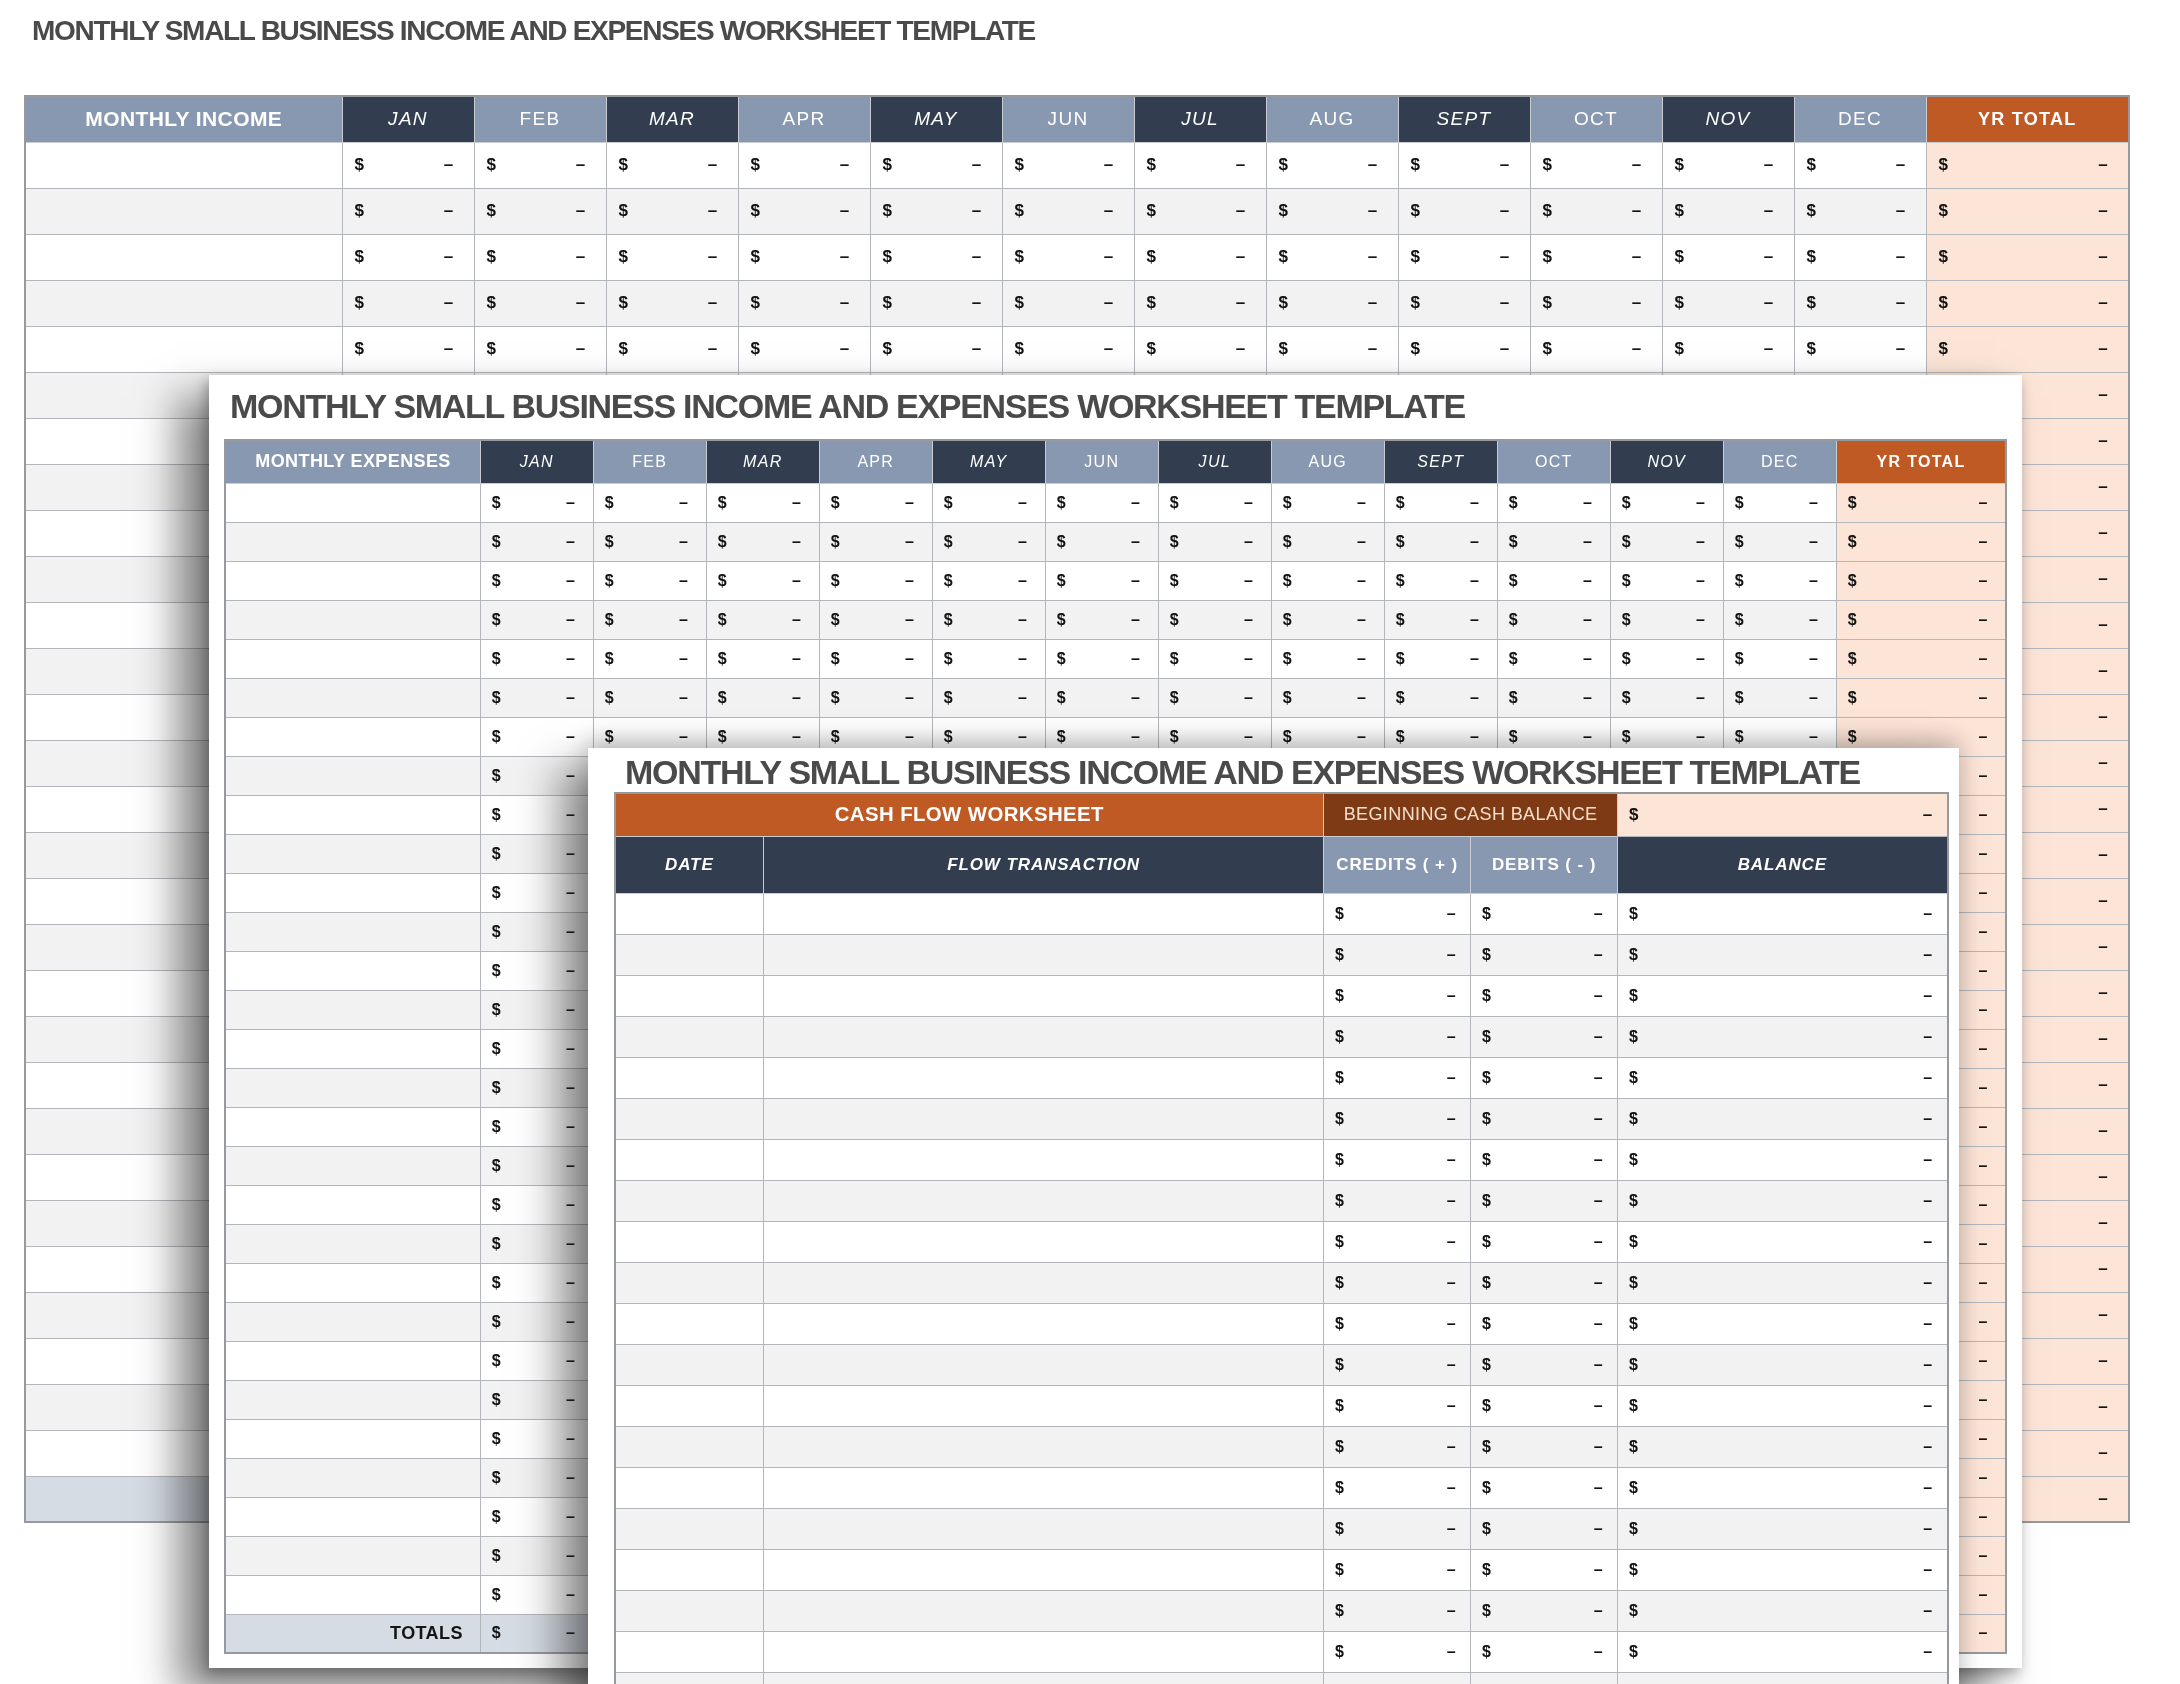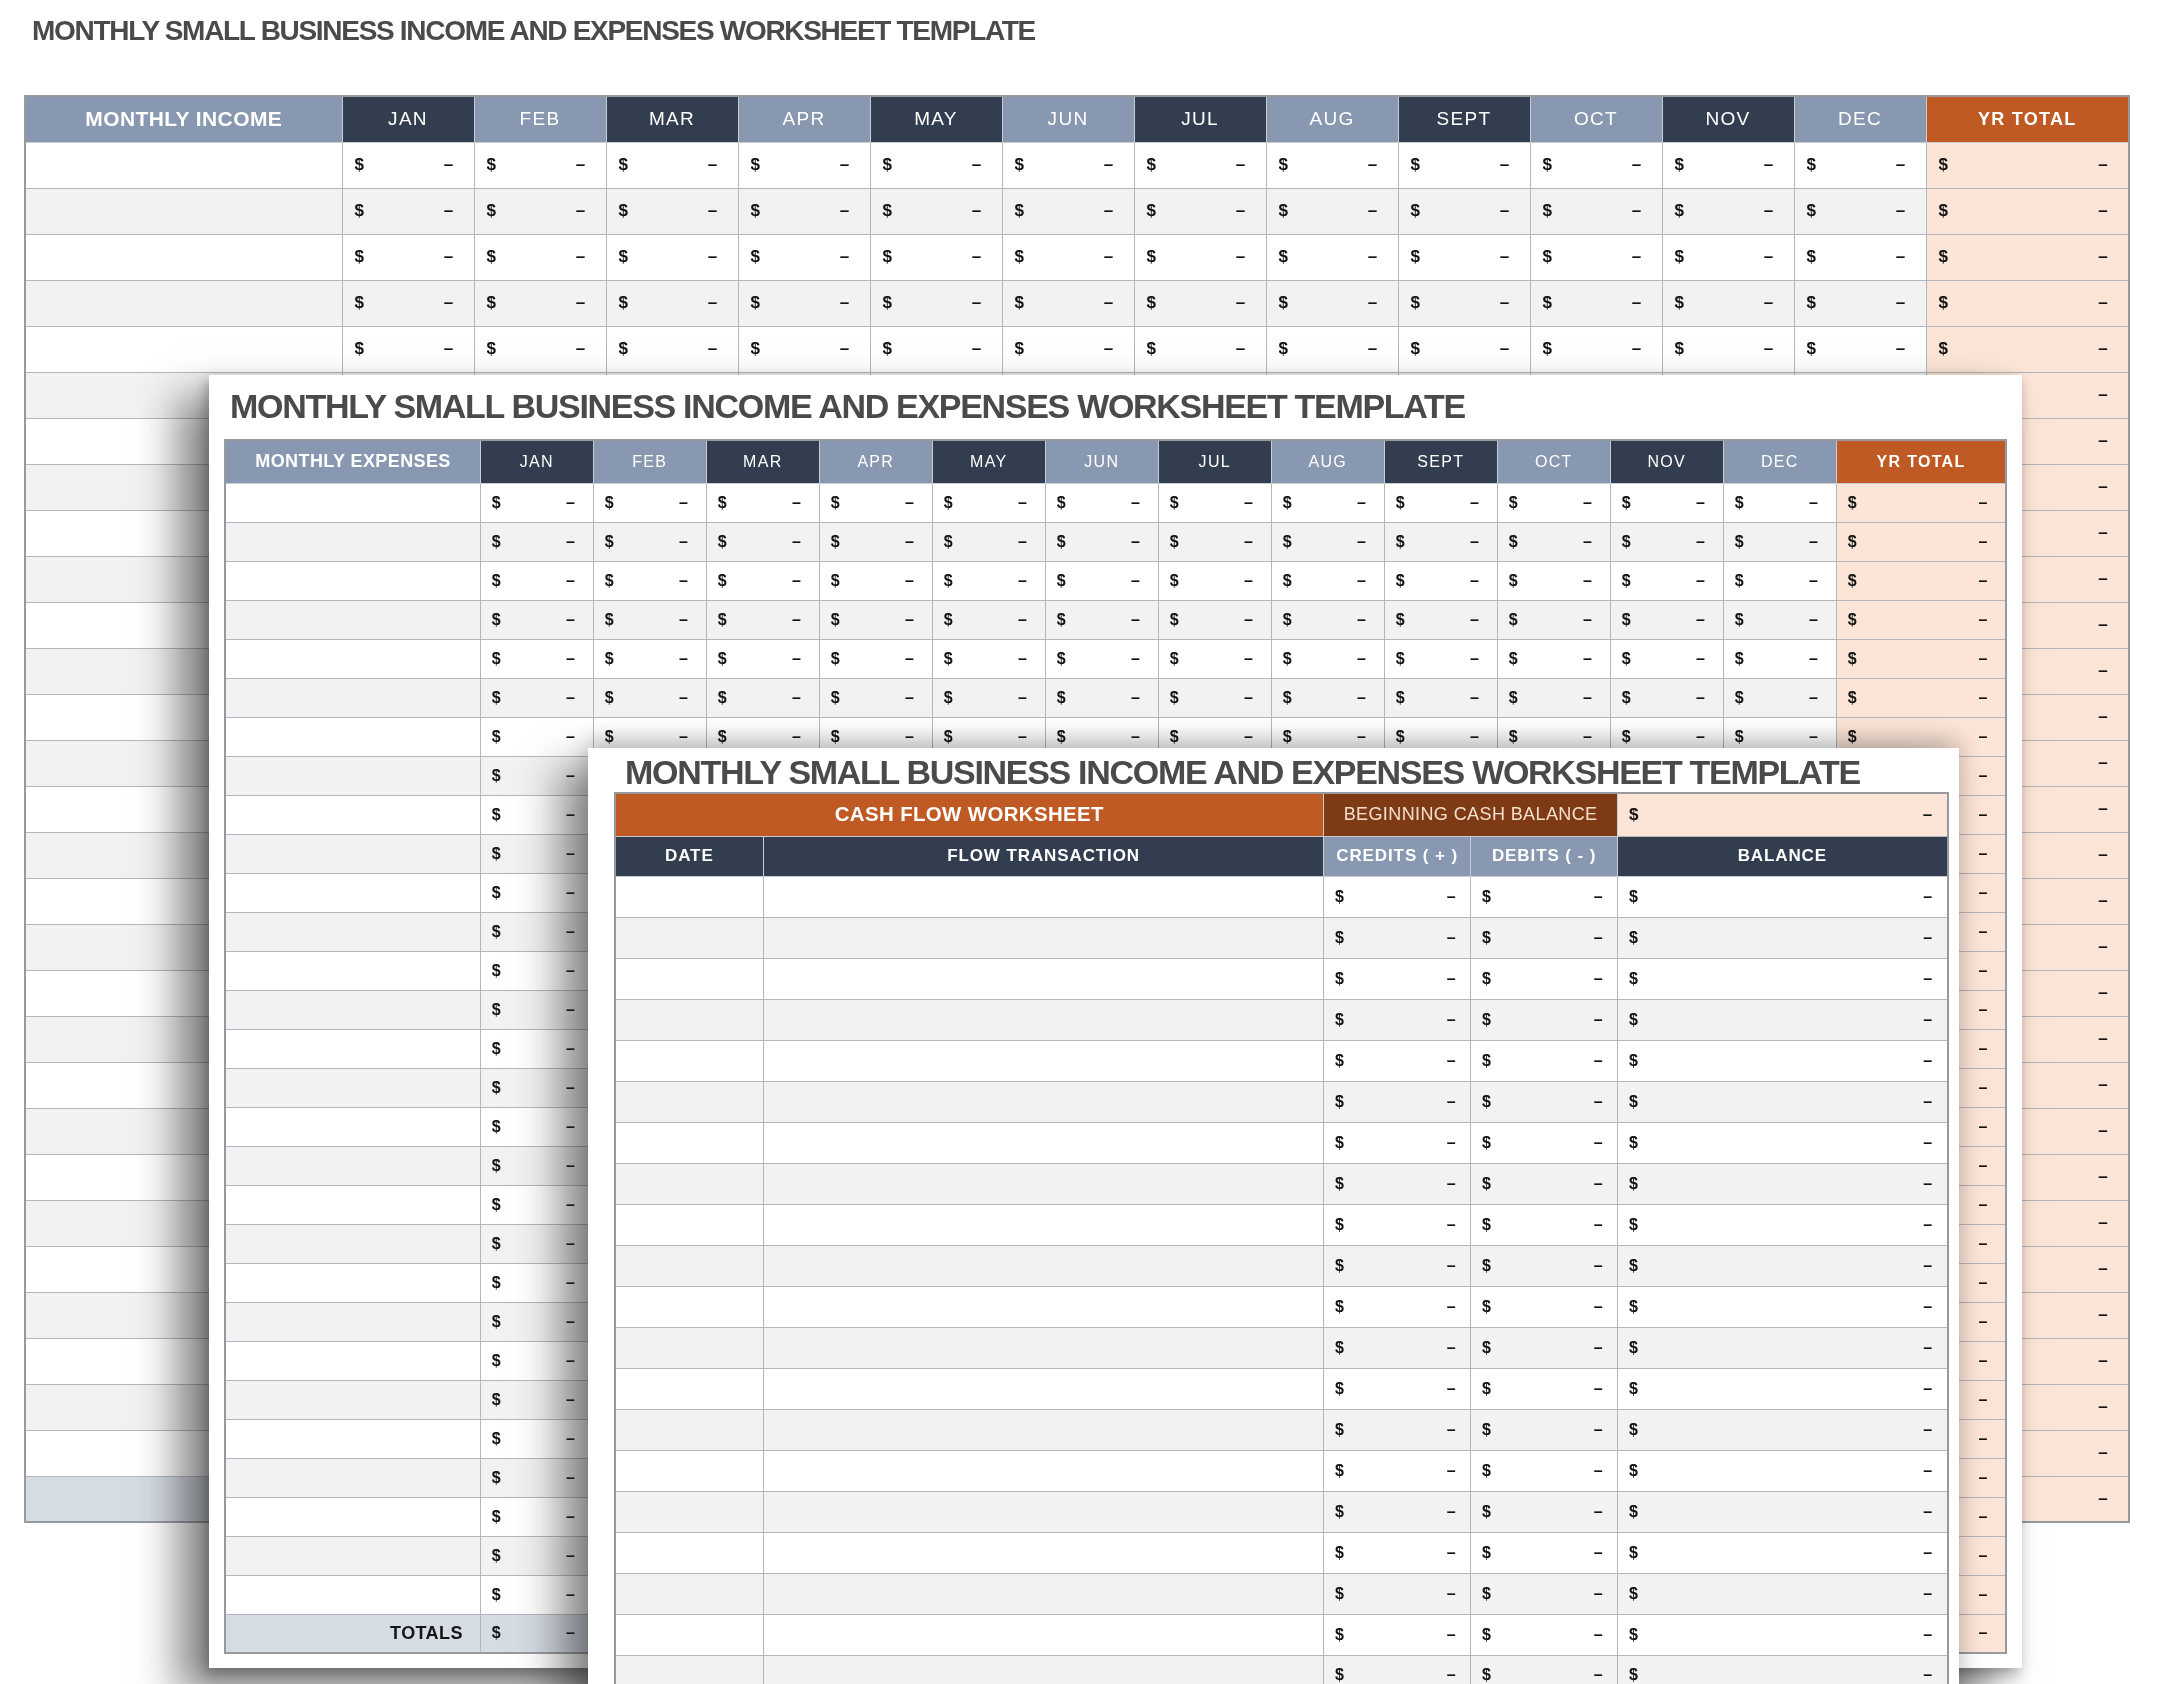--- a/index.html
+++ b/index.html
@@ -26,21 +26,21 @@
 
   #cashflow-card{left:588px;top:748px;width:1371px;height:1031px;
     box-shadow:-27px 22px 39px 1.7px rgba(35,35,35,.50), 0 -8.5px 22px rgba(0,0,0,.22);}
   #cashflow-title{left:37px;top:5.1px;}
   #cashflow-mount{position:absolute;left:25.6px;top:44px;}
 
   table.grid{border-collapse:collapse;table-layout:fixed;background:#fff;border:2.6px solid #96999E;}
   .grid th,.grid td{padding:0;overflow:hidden;white-space:nowrap;}
   .grid td{border:0.9px solid #B3B7BB;}
   .grid th{border:1.7px solid #C9CCD1;color:#fff;text-align:center;font-weight:400;letter-spacing:1.3px;margin-left:24px;}
-  th.hd{background:var(--navy);}
+  th.hd{background:var(--navy);font-style:italic;}
   th.hl{background:var(--bluegray);}
   th.first-h{background:var(--bluegray);font-weight:700;letter-spacing:0.4px;}
   th.yr-h{background:var(--orange);font-weight:700;}
   tbody tr:nth-child(odd){background:#fff;}
   tbody tr:nth-child(even){background:var(--stripe);}
   td.yr{background:var(--peach);}
   tr.totals td{background:var(--totals);}
   tr.totals td.yr{background:var(--peach);}
   td.money .wrap{display:flex;justify-content:space-between;align-items:center;height:100%;font-weight:700;color:#121212;}
   .t-income-grid td.money .wrap{padding:0 20.4px 0 12px;font-size:17px;}
@@ -5028,21 +5028,21 @@
           <tr style="height: 43px;">
             <th class="cfo" colspan="2">CASH FLOW WORKSHEET</th>
             <th class="cfb" colspan="2">BEGINNING CASH BALANCE</th>
             <td class="money cfp">
               <div class="wrap">
                 <span>$</span>
                 <span>–</span>
               </div>
             </td>
           </tr>
-          <tr style="height: 40px;">
+          <tr style="height: 57px;">
             <th class="hd colh">DATE</th>
             <th class="hd colh">FLOW TRANSACTION</th>
             <th class="hl colh">CREDITS ( + )</th>
             <th class="hl colh">DEBITS ( - )</th>
             <th class="hd colh">BALANCE</th>
           </tr>
         </thead>
         <tbody>
           <tr style="height: 41px;">
             <td></td>

